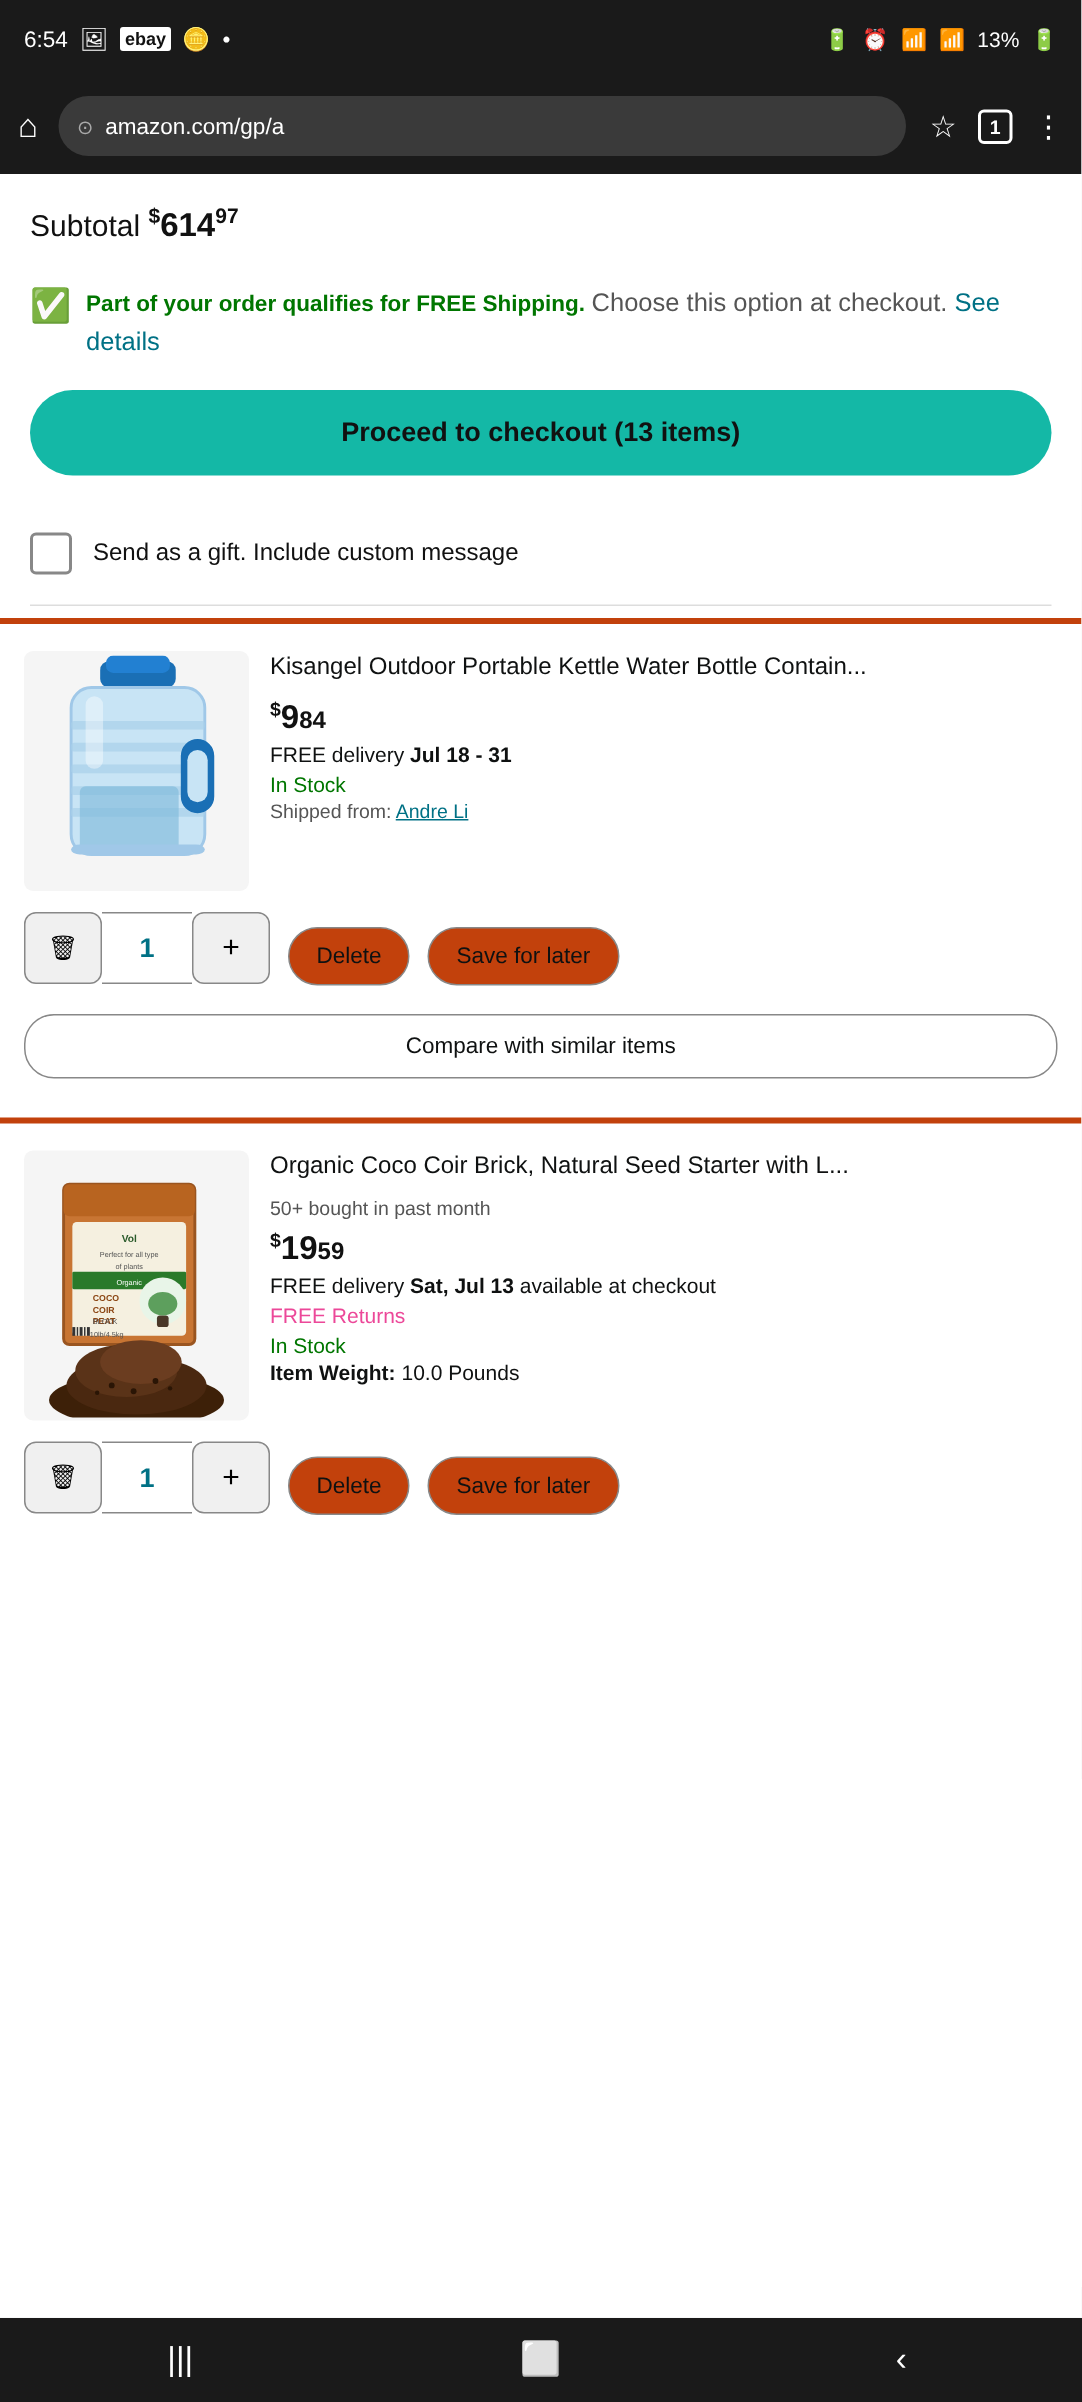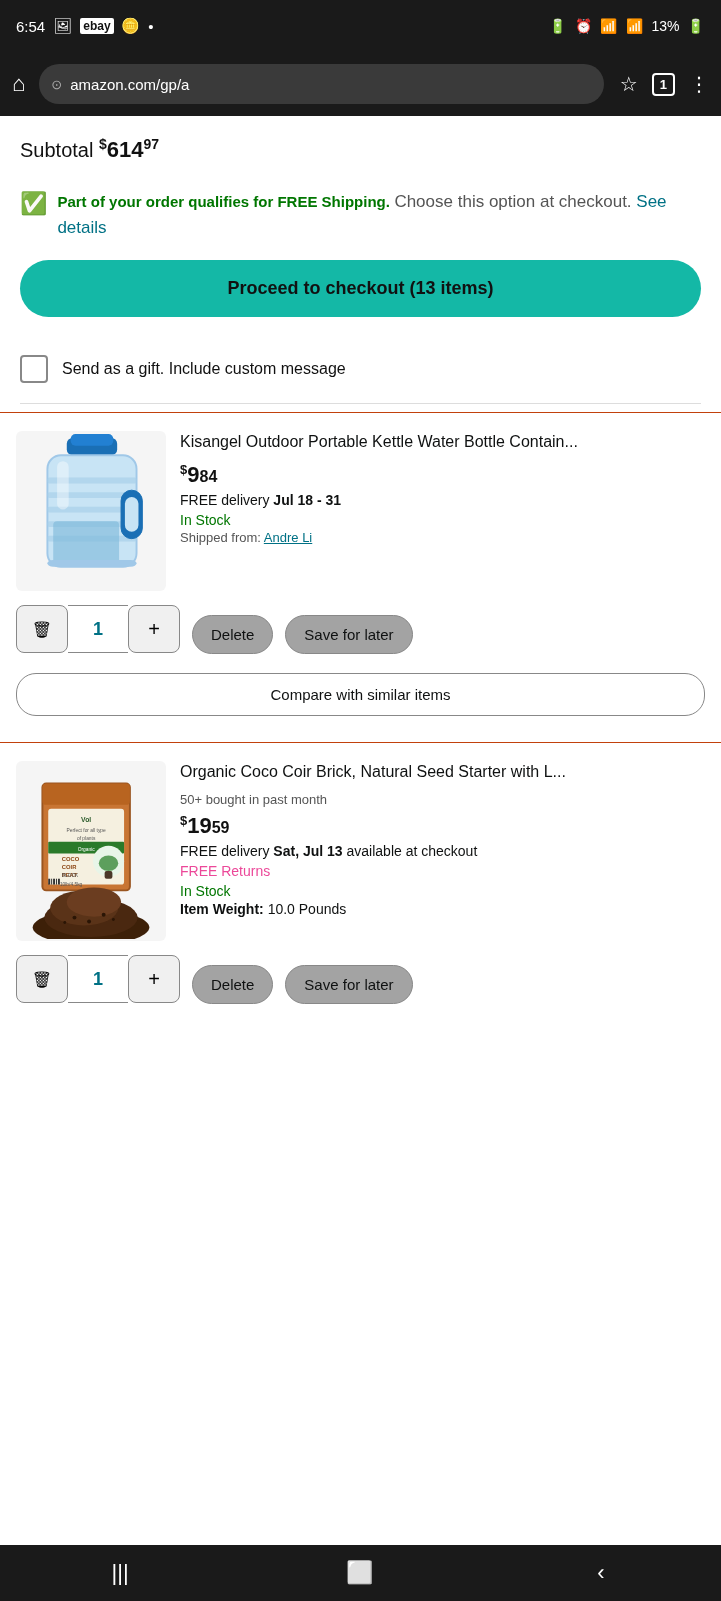--- a/index.html
+++ b/index.html
@@ -149,21 +149,21 @@
       height: 1px;
       background: #ddd;
       margin: 0 20px;
     }
 
     
     .product-card {
       background: #fff;
       padding: 18px 16px;
       margin-top: 8px;
-      border-top: 1px solid #c2410c;
+      border-top: 4px solid #c2410c;
     }
     .product-top {
       display: flex;
       gap: 14px;
       margin-bottom: 14px;
     }
     .product-image-container {
       width: 150px;
       flex-shrink: 0;
       display: flex;
@@ -257,21 +257,21 @@
       text-align: center;
       font-size: 18px;
       font-weight: bold;
       color: #007185;
       display: flex;
       align-items: center;
       justify-content: center;
     }
     .action-btn {
       border: 1px solid #888;
-      background: #a3a3a3;
+      background: #c2410c;
       border-radius: 20px;
       padding: 10px 18px;
       font-size: 15px;
       color: #0f1111;
       cursor: pointer;
     }
 
     
     .compare-btn {
       border: 1px solid #888;

